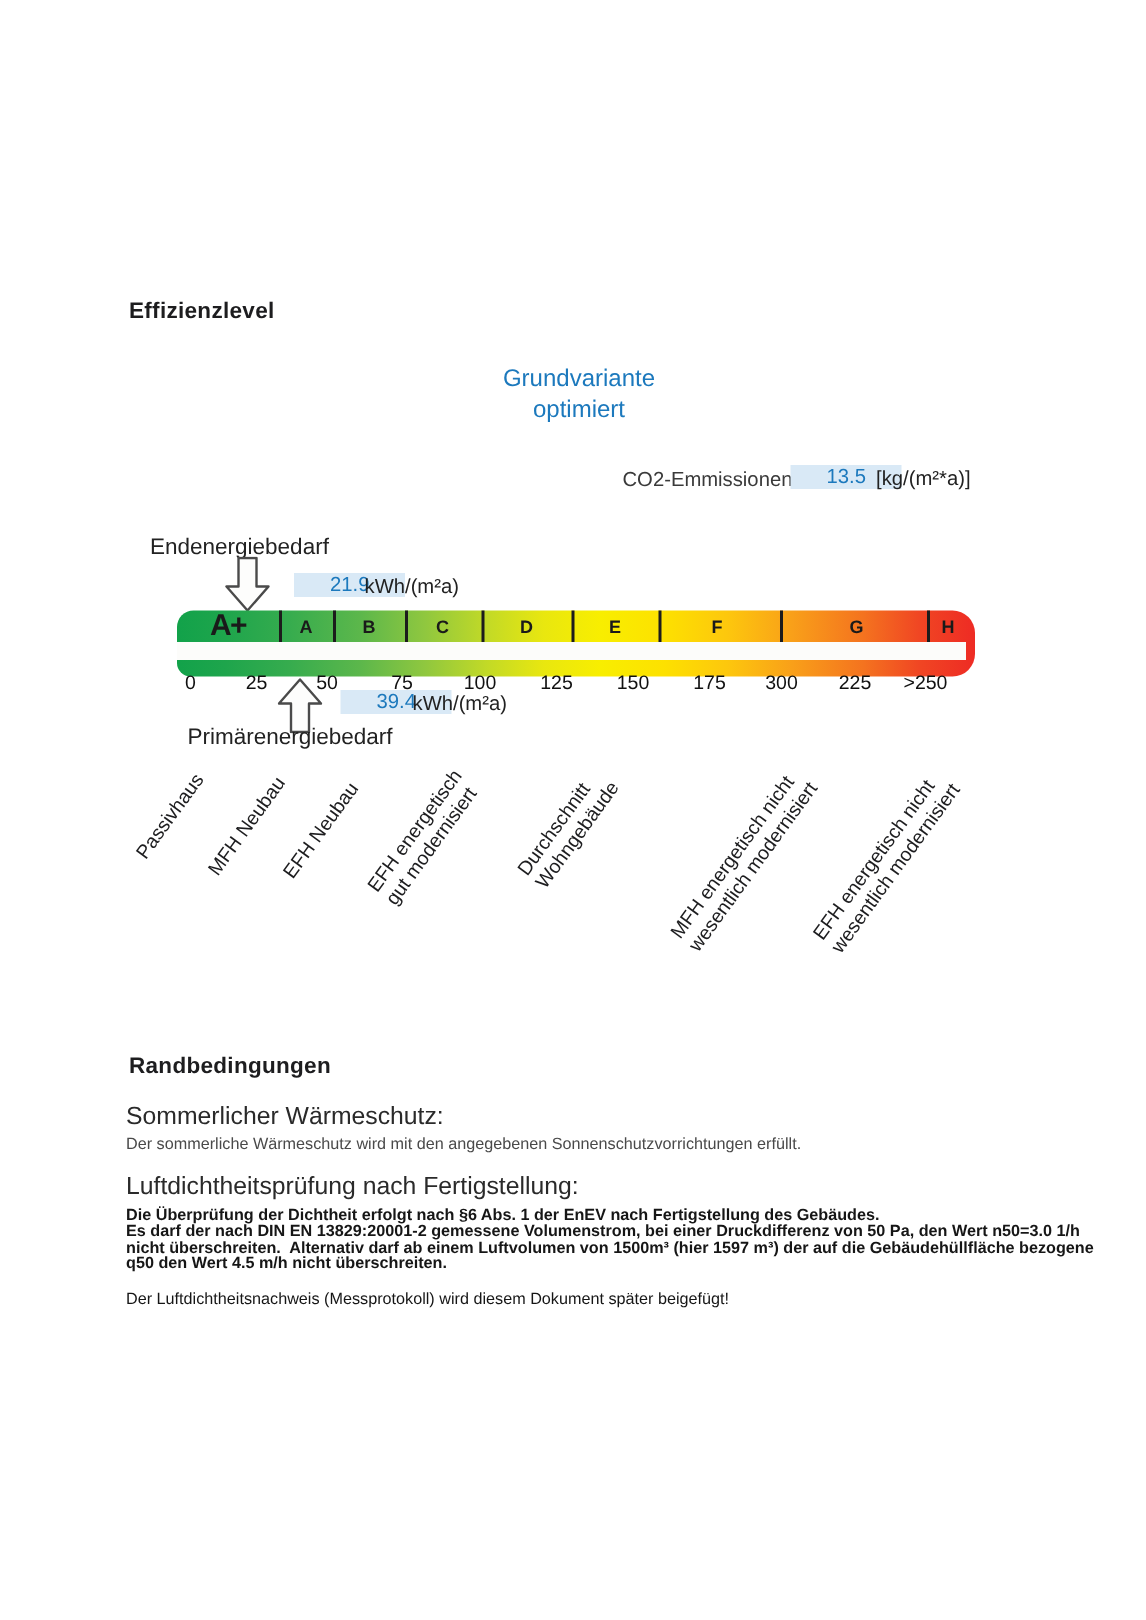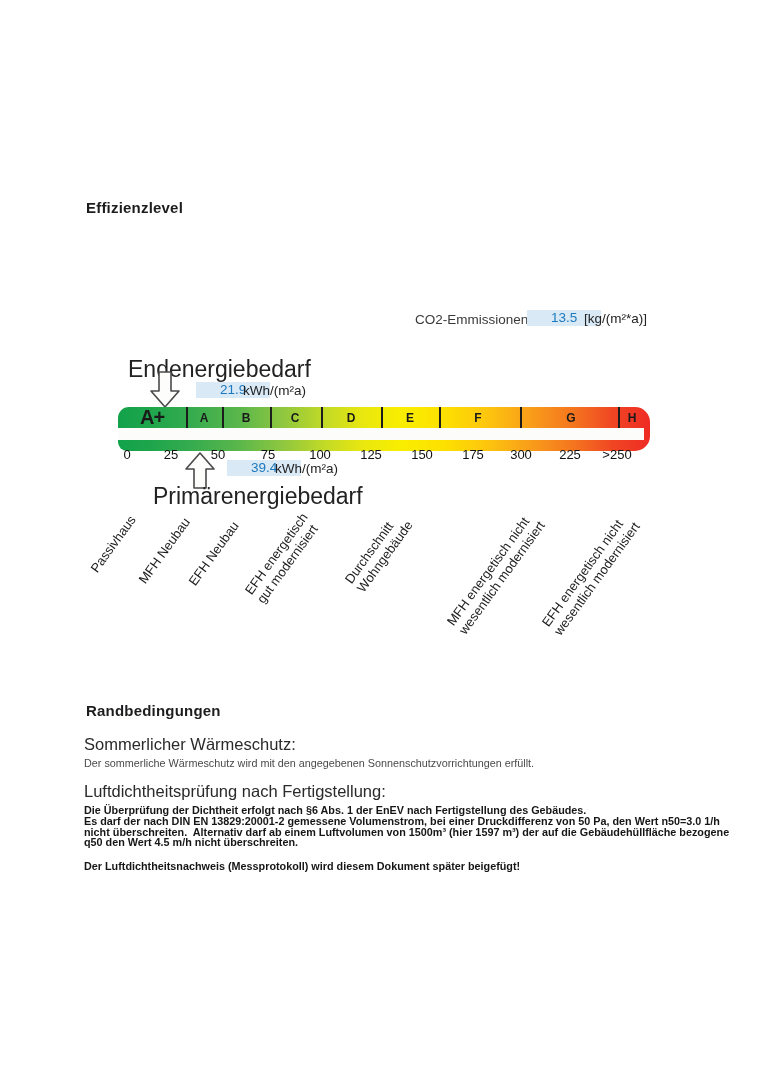--- a/index.html
+++ b/index.html
@@ -5,21 +5,21 @@
   html,body{margin:0;padding:0;background:#e8e8e8;}
   .page{
     position:relative; width:764px; height:1080px; margin:0 auto;
     background:#ffffff; overflow:hidden;
     font-family:"Liberation Sans", sans-serif; color:#1d1d1f;
   }
   .abs{position:absolute;}
 
   
   .h-bold{font-size:15px; font-weight:bold; letter-spacing:.2px;}
-  .h-med{font-size:23px; font-weight:400; color:#222;margin-left:28px;}
+  .h-med{font-size:15px; font-weight:400; color:#222;}
   .h-sub{font-size:16.5px; font-weight:400; color:#2a2a2a;}
 
   
   .variant{width:150px; text-align:center; font-size:16px; line-height:21px;
     color:#1c79bd; white-space:pre-line;}
 
   
   .chip{background:#d9e9f6; color:#1c79bd; font-size:13.5px; line-height:16px;
     padding:0 24px; display:inline-block;}
   .unit{font-size:13.5px; color:#222;}
@@ -49,29 +49,31 @@
   .bench{
     transform:rotate(-54deg); transform-origin:0 100%;
     font-size:13px; line-height:14.5px; color:#1d1d1f;
     white-space:pre-line;
   }
 
   
   .small-gray{font-size:10.8px; color:#4a4a4a;}
   .small-bold{font-size:10.8px; font-weight:bold; color:#161616;
     white-space:pre; line-height:10.8px;}
-  .note-bold{font-size:10.8px; font-weight:bold; color:#161616;}
+  .note-bold{font-size:10.8px; font-weight:normal; color:#161616;}
 </style>
 </head>
 <body>
 
 <div class="page">
 
   <div class="abs h-bold" style="left:86px; top:199px;">Effizienzlevel</div>
 
+  <div class="abs variant" style="left:311px; top:242px;">Grundvariante
+optimiert</div>
 
   <div class="abs co2-label" style="left:415px; top:312px;">CO2-Emmissionen</div>
   <div class="abs chip" style="left:527px; top:310px;">13.5</div>
   <div class="abs unit" style="left:584px; top:311px;">[kg/(m²*a)]</div>
 
   <div class="abs h-med" style="left:100px; top:356px;">Endenergiebedarf</div>
 
   <div class="abs arrow" style="left:150px; top:371px;">
     <svg width="30" height="37" viewBox="0 0 30 37">
       <path d="M9 1 L21 1 L21 20 L29 20 L15 36 L1 20 L9 20 Z" fill="#fdfdfc" stroke="#4a4a4a" stroke-width="1.6" stroke-linejoin="round"></path>

